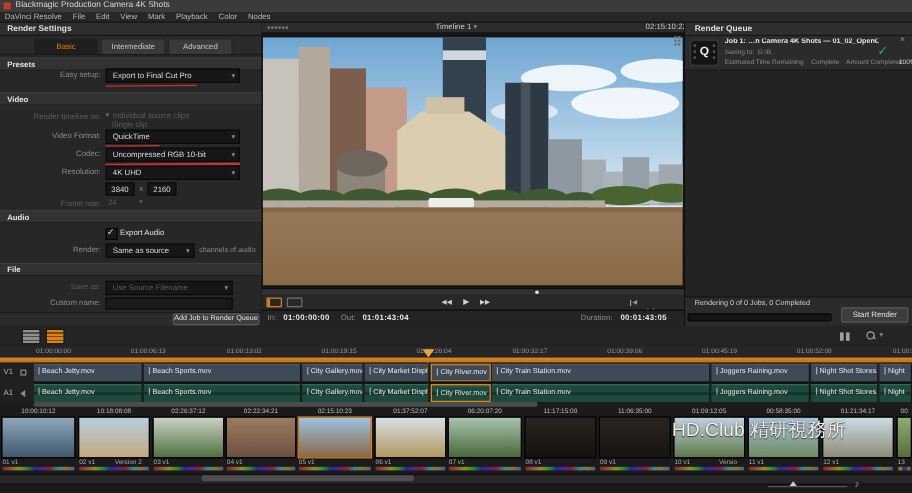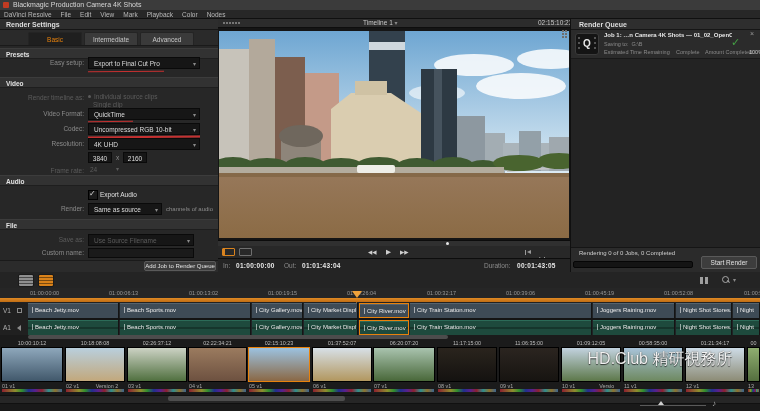--- a/index.html
+++ b/index.html
@@ -118,21 +118,21 @@
   .thumb .rain{position:absolute;top:49px;left:1px;right:1px;height:3px;opacity:.8;
      background:linear-gradient(90deg,#a23,#a63,#aa3,#3a3,#23a,#62a,#a23,#3aa,#a83,#47a);}
   
   .bottombar{left:0;top:393px;width:760px;height:18px;background:#191919;}
   .bb-track{left:0;top:2px;width:760px;height:7px;background:#262626;border-top:1px solid #101010;border-bottom:1px solid #101010;}
   .bb-thumb{left:168px;top:3px;width:177px;height:5px;background:#4e4e4e;border-radius:2px;}
   .vol-line{left:640px;top:12px;width:66px;height:1px;background:#5a5a5a;}
   .vol-handle{left:658px;top:8px;width:0;height:0;border-left:3px solid transparent;border-right:3px solid transparent;border-bottom:4px solid #cfcfcf;}
   .note-icon{left:712px;top:6px;font-size:8px;color:#a8a8a8;line-height:10px;}
   
-  .watermark{left:560px;top:348px;width:200px;text-align:center;z-index:50;color:#f2f2f2;
+  .watermark{left:560px;top:348px;width:200px;text-align:left;z-index:50;color:#f2f2f2;
      text-shadow:0 1px 1px rgba(0,0,0,.65),0 0 1px #444;pointer-events:none;}
   .wm1{font-size:16px;line-height:22px;white-space:nowrap;}
   .wm2{font-size:15px;line-height:20px;white-space:nowrap;}
 </style>
 </head>
 <body>
 
 <div id="app">
 
   <div class="abs titlebar">

